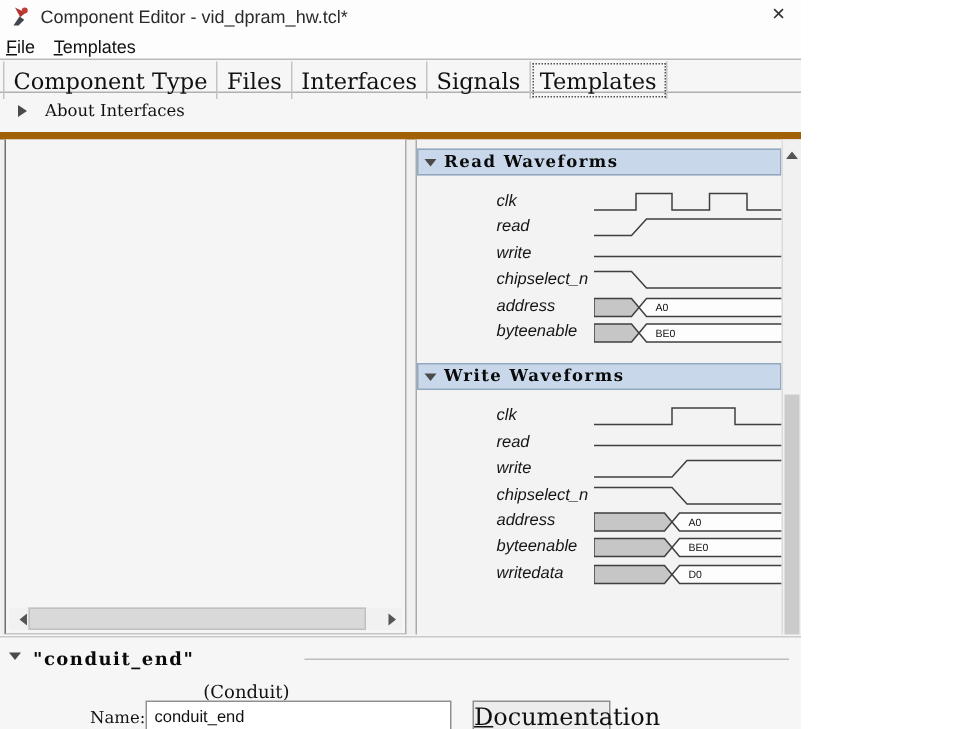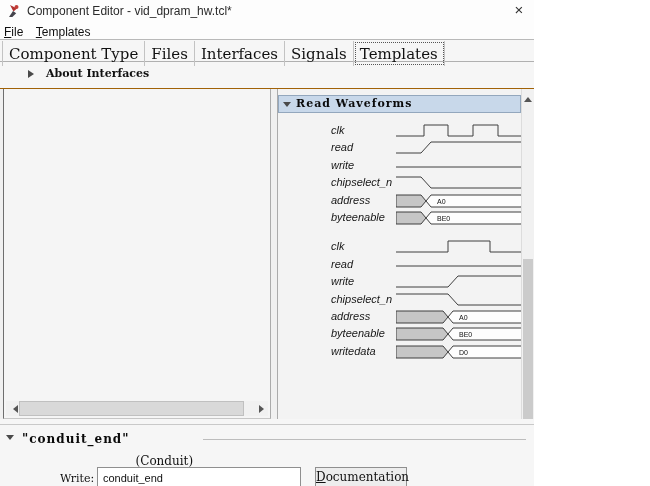--- a/index.html
+++ b/index.html
@@ -17,28 +17,28 @@
   .menu-item{display:inline-block;padding:2px 6px 0 2px;font-size:12px;color:#111;}
   .menu-item::first-letter{text-decoration:underline;}
   
   .tabbar{position:absolute;top:41px;left:0;right:0;height:21px;border-bottom:1px solid #b0b0b0;
           padding-left:2px;box-sizing:border-box;background:#f6f6f6;white-space:nowrap;}
   .tab{display:inline-block;font-family:"DejaVu Serif","Liberation Serif",serif;font-size:15px;
        padding:4px 6px 3px 6px;border-right:1px solid #c3c3c3;color:#111;}
   .tab:first-child{border-left:1px solid #c3c3c3;}
   .tab.selected{outline:1px dotted #555;outline-offset:-2px;}
   
-  .about-row{position:absolute;top:62px;left:17px;right:0;height:24px;font-weight:bold;}
+  .about-row{position:absolute;top:62px;left:1px;right:0;height:24px;}
   .tri-right{position:absolute;left:11px;top:8px;width:0;height:0;
              border:4px solid transparent;border-left:6px solid #4a4a4a;}
   .about-label{position:absolute;left:29px;top:5px;font-family:"DejaVu Serif","Liberation Serif",serif;
                font-size:11px;color:#111;}
   
   .main{position:absolute;top:88px;left:0;right:0;height:330px;background:#f0f0f0;
-        border-top:1px solid #a16207;box-sizing:content-box;}
+        border-top:5px solid #a16207;box-sizing:content-box;}
   .left-panel{position:absolute;left:3px;top:0;bottom:0;width:266px;background:#f5f5f5;
               border-left:1px solid #6e6e6e;border-right:1px solid #ababab;border-bottom:1px solid #c6c6c6;}
   .hscrollbar{position:absolute;left:2px;right:2px;bottom:2px;height:15px;background:#f1f1f1;}
   .hs-arrow{position:absolute;top:0;bottom:0;width:13px;}
   .hs-arrow.left{left:0;}
   .hs-arrow.right{right:0;}
   .tri-l{position:absolute;left:3px;top:4px;width:0;height:0;border:4px solid transparent;border-right:5px solid #555;}
   .tri-r{position:absolute;left:4px;top:4px;width:0;height:0;border:4px solid transparent;border-left:5px solid #555;}
   .h-thumb{position:absolute;left:13px;width:225px;top:0;bottom:0;background:#d9d9d9;border:1px solid #c0c0c0;box-sizing:border-box;}
   .right-panel{position:absolute;left:277px;top:0;right:0;bottom:0;background:#f3f3f3;
@@ -70,21 +70,21 @@
   .conduit-rule{flex:1;height:1px;background:#bdbdbd;margin-left:10px;}
   .name-row{position:absolute;top:467px;left:0;right:0;height:22px;}
   .name-label{position:absolute;left:60px;top:5px;font-family:"DejaVu Serif","Liberation Serif",serif;
               font-size:11px;color:#111;}
   .name-input{position:absolute;left:97px;top:0;width:204px;height:21px;border:1px solid #8f8f8f;
               background:#ffffff;font-family:"Liberation Sans",sans-serif;font-size:11px;
               padding:0 0 0 5px;box-sizing:border-box;color:#111;outline:none;}
   .doc-button{position:absolute;left:315px;top:0;width:92px;height:21px;background:#ededed;
               border:1px solid #8f8f8f;box-sizing:border-box;padding:0;cursor:default;}
   .doc-button span{display:block;text-align:center;font-family:"DejaVu Serif","Liberation Serif",serif;
-                   font-size:12px;color:#111;line-height:19px;}
+                   font-size:16px;color:#111;line-height:19px;}
   .doc-button span::first-letter{text-decoration:underline;}
 </style>
 </head>
 <body>
 
 <div class="window">
 
   <div class="titlebar">
     <svg class="app-icon" viewBox="0 0 14 14">
       <path d="M3,1 L10,4.5 L6.5,7.5 Z" fill="#b23230"></path>
@@ -163,20 +163,21 @@
             <div class="wave-row">
               <span class="sig-label">byteenable</span>
               <svg width="245" height="17" viewBox="0 0 245 17">
                 <polygon points="0,3 25,3 30,9 25,15 0,15" fill="#c6c6c6" stroke="#3f3f3f" stroke-width="1"></polygon>
                 <polygon points="130,9 135,3 245,3 245,15 135,15" fill="#c6c6c6" stroke="#3f3f3f" stroke-width="1"></polygon>
                 <polygon points="30,9 35,3 125,3 130,9 125,15 35,15" fill="#fdfdfd" stroke="#3f3f3f" stroke-width="1"></polygon>
                 <text x="41" y="11.5" font-size="7" font-family="Liberation Sans, sans-serif" fill="#111">BE0</text>
               </svg>
             </div>
           </div>
+          <div class="wave-header"><span class="tri-down"></span><span>Write Waveforms</span></div>
           <div class="wave-rows">
             <div class="wave-row">
               <span class="sig-label">clk</span>
               <svg width="245" height="17" viewBox="0 0 245 17">
                 <path d="M0 14 H52 V3 H94 V14 H141 V3 H188 V14 H245" fill="none" stroke="#3f3f3f" stroke-width="1"></path>
               </svg>
             </div>
             <div class="wave-row">
               <span class="sig-label">read</span>
               <svg width="245" height="17" viewBox="0 0 245 17">
@@ -237,20 +238,20 @@
   <div class="bottom-sep"></div>
 
   <div class="conduit-header">
     <span class="tri-down"></span>
     <span class="conduit-name">"conduit_end"</span>
     <span class="conduit-type">(Conduit)</span>
     <span class="conduit-rule"></span>
   </div>
 
   <div class="name-row">
-    <span class="name-label">Write:</span>
+    <span class="name-label">Name:</span>
     <input class="name-input" type="text" value="conduit_end" style="">
     <button class="doc-button">
       <span>Documentation</span>
     </button>
   </div>
 
 </div>
 
 </body></html>

